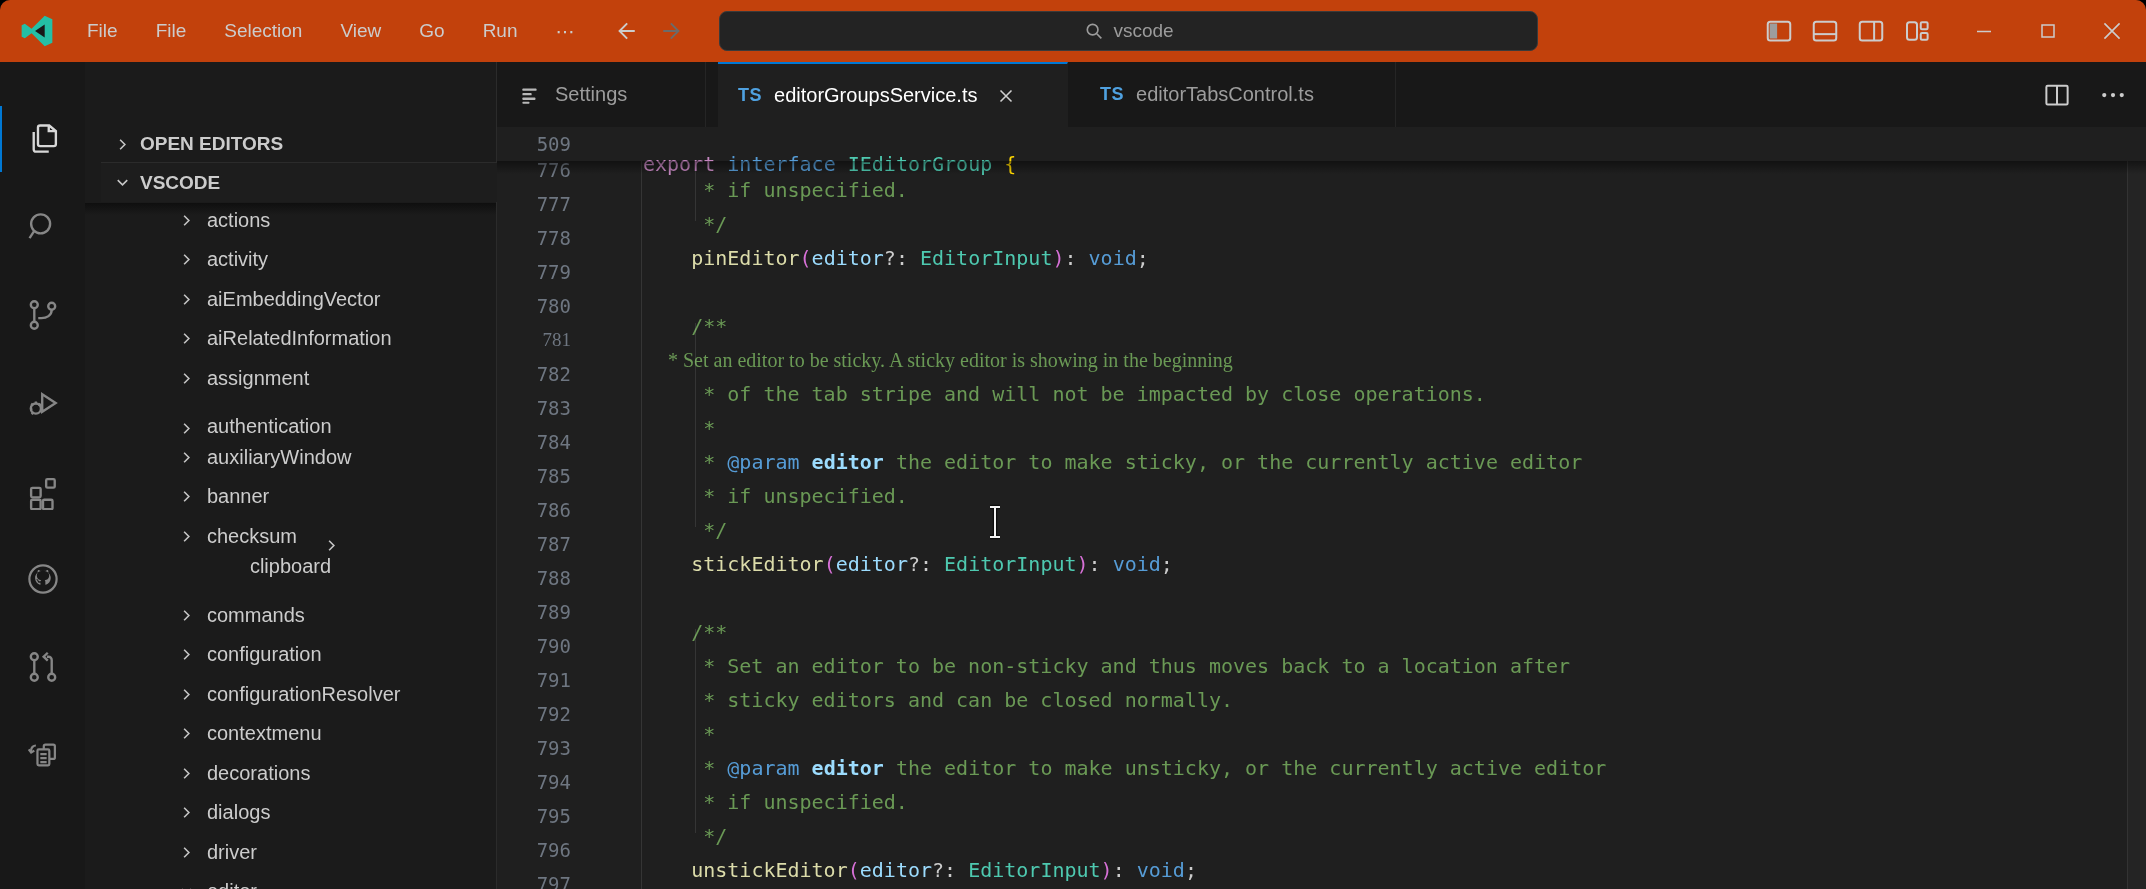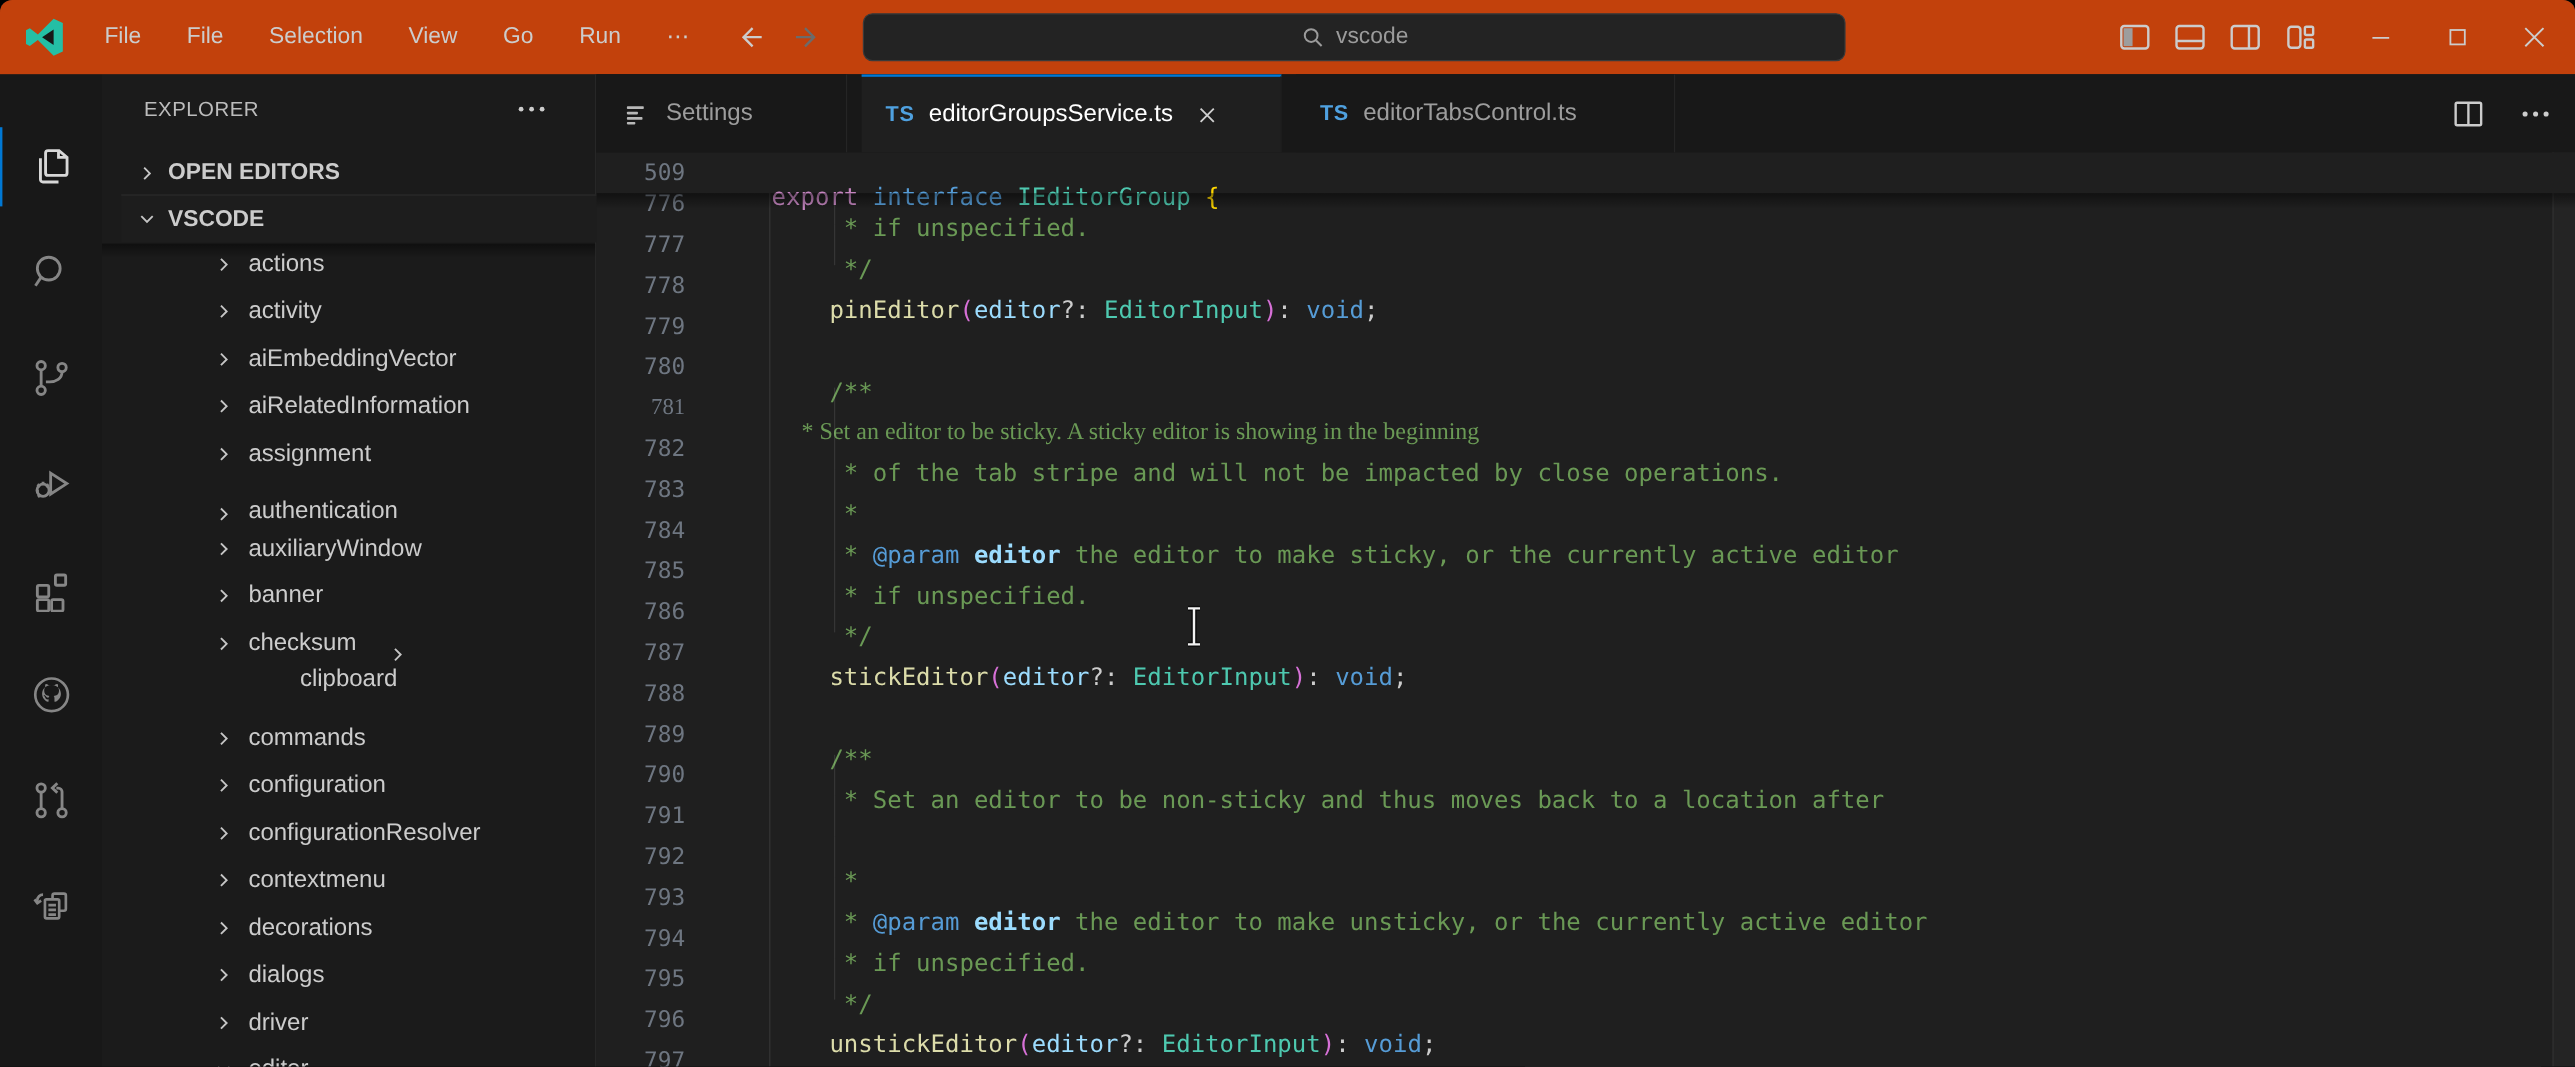--- a/index.html
+++ b/index.html
@@ -207,28 +207,20 @@
           <rect x="8.5" y="8.5" width="7.5" height="10" rx="0.8"></rect>
           <path d="M10.3 11.5h4M10.3 14h4M10.3 16.5h4"></path>
           <path d="M12.5 8.5v-2a1 1 0 0 1 1-1h5a1 1 0 0 1 1 1v7a1 1 0 0 1-1 1h-2.5"></path>
           <path d="M4.5 10.5V9a3 3 0 0 1 3-3"></path>
           <path d="M3 8.5l1.5 2 2-1.3"></path>
         </svg>
       </div>
     </div>
 
   <div id="sidebar">
-    <div id="sidebar-header">
-      <span id="sidebar-title">EXPLORER</span>
-      <svg id="sidebar-more" width="30" height="30" viewBox="0 0 24 24" fill="#cccccc">
-          <circle cx="5" cy="12" r="1.6"></circle>
-          <circle cx="12" cy="12" r="1.6"></circle>
-          <circle cx="19" cy="12" r="1.6"></circle>
-        </svg>
-    </div>
     <div class="section-row" id="open-editors-row">
       <span class="chev">
           <svg viewBox="0 0 24 24" fill="none" stroke="#c5c5c5" stroke-width="2">
             <path d="M9 6l6 6-6 6"></path>
           </svg>
         </span>
       <span>OPEN EDITORS</span>
     </div>
     <div class="section-row" id="vscode-row">
       <span class="chev">
@@ -435,21 +427,21 @@
           <div class="code-row" style="top: 196px; font-family: Liberation Serif, serif;"><span class="ln">781</span><div class="guide g1"></div><div class="guide g2"></div><span class="content"><span class="c-cmt">     * Set an editor to be sticky. A sticky editor is showing in the beginning</span></span></div>
           <div class="code-row" style="top: 230px;"><span class="ln">782</span><div class="guide g1"></div><div class="guide g2"></div><span class="content"><span class="c-cmt">     * of the tab stripe and will not be impacted by close operations.</span></span></div>
           <div class="code-row" style="top: 264px;"><span class="ln">783</span><div class="guide g1"></div><div class="guide g2"></div><span class="content"><span class="c-cmt">     *</span></span></div>
           <div class="code-row" style="top: 298px;"><span class="ln">784</span><div class="guide g1"></div><div class="guide g2"></div><span class="content"><span class="c-cmt">     * </span><span class="c-kw2">@param</span><span class="c-cmt"> </span><span class="c-prmB">editor</span><span class="c-cmt"> the editor to make sticky, or the currently active editor</span></span></div>
           <div class="code-row" style="top: 332px;"><span class="ln">785</span><div class="guide g1"></div><div class="guide g2"></div><span class="content"><span class="c-cmt">     * if unspecified.</span></span></div>
           <div class="code-row" style="top: 366px;"><span class="ln">786</span><div class="guide g1"></div><div class="guide g2"></div><span class="content"><span class="c-cmt">     */</span></span></div>
           <div class="code-row" style="top: 400px;"><span class="ln">787</span><div class="guide g1"></div><span class="content"><span class="c-pln">    </span><span class="c-fn">stickEditor</span><span class="c-bkp">(</span><span class="c-prm">editor</span><span class="c-pln">?: </span><span class="c-typ">EditorInput</span><span class="c-bkp">)</span><span class="c-pln">: </span><span class="c-kw2">void</span><span class="c-pln">;</span></span></div>
           <div class="code-row" style="top: 434px;"><span class="ln">788</span><div class="guide g1"></div><span class="content"></span></div>
           <div class="code-row" style="top: 468px;"><span class="ln">789</span><div class="guide g1"></div><span class="content"><span class="c-cmt">    /**</span></span></div>
           <div class="code-row" style="top: 502px;"><span class="ln">790</span><div class="guide g1"></div><div class="guide g2"></div><span class="content"><span class="c-cmt">     * Set an editor to be non-sticky and thus moves back to a location after</span></span></div>
-          <div class="code-row" style="top: 536px;"><span class="ln">791</span><div class="guide g1"></div><div class="guide g2"></div></div>
+          <div class="code-row" style="top: 536px;"><span class="ln">791</span><div class="guide g1"></div><div class="guide g2"></div><span class="content"><span class="c-cmt">     * sticky editors and can be closed normally.</span></span></div>
           <div class="code-row" style="top: 570px;"><span class="ln">792</span><div class="guide g1"></div><div class="guide g2"></div><span class="content"><span class="c-cmt">     *</span></span></div>
           <div class="code-row" style="top: 604px;"><span class="ln">793</span><div class="guide g1"></div><div class="guide g2"></div><span class="content"><span class="c-cmt">     * </span><span class="c-kw2">@param</span><span class="c-cmt"> </span><span class="c-prmB">editor</span><span class="c-cmt"> the editor to make unsticky, or the currently active editor</span></span></div>
           <div class="code-row" style="top: 638px;"><span class="ln">794</span><div class="guide g1"></div><div class="guide g2"></div><span class="content"><span class="c-cmt">     * if unspecified.</span></span></div>
           <div class="code-row" style="top: 672px;"><span class="ln">795</span><div class="guide g1"></div><div class="guide g2"></div><span class="content"><span class="c-cmt">     */</span></span></div>
           <div class="code-row" style="top: 706px;"><span class="ln">796</span><div class="guide g1"></div><span class="content"><span class="c-pln">    </span><span class="c-fn">unstickEditor</span><span class="c-bkp">(</span><span class="c-prm">editor</span><span class="c-pln">?: </span><span class="c-typ">EditorInput</span><span class="c-bkp">)</span><span class="c-pln">: </span><span class="c-kw2">void</span><span class="c-pln">;</span></span></div>
           <div class="code-row" style="top: 740px;"><span class="ln">797</span><div class="guide g1"></div><span class="content"></span></div>
         </div>
       <div id="sticky-row">
           <div class="code-row" style="top: 0px;"><span class="ln">509</span><span class="content"><span class="c-kw1">export</span><span class="c-pln"> </span><span class="c-kw2">interface</span><span class="c-pln"> </span><span class="c-typ">IEditorGroup</span><span class="c-pln"> </span><span class="c-bky">{</span></span></div>
         </div>

